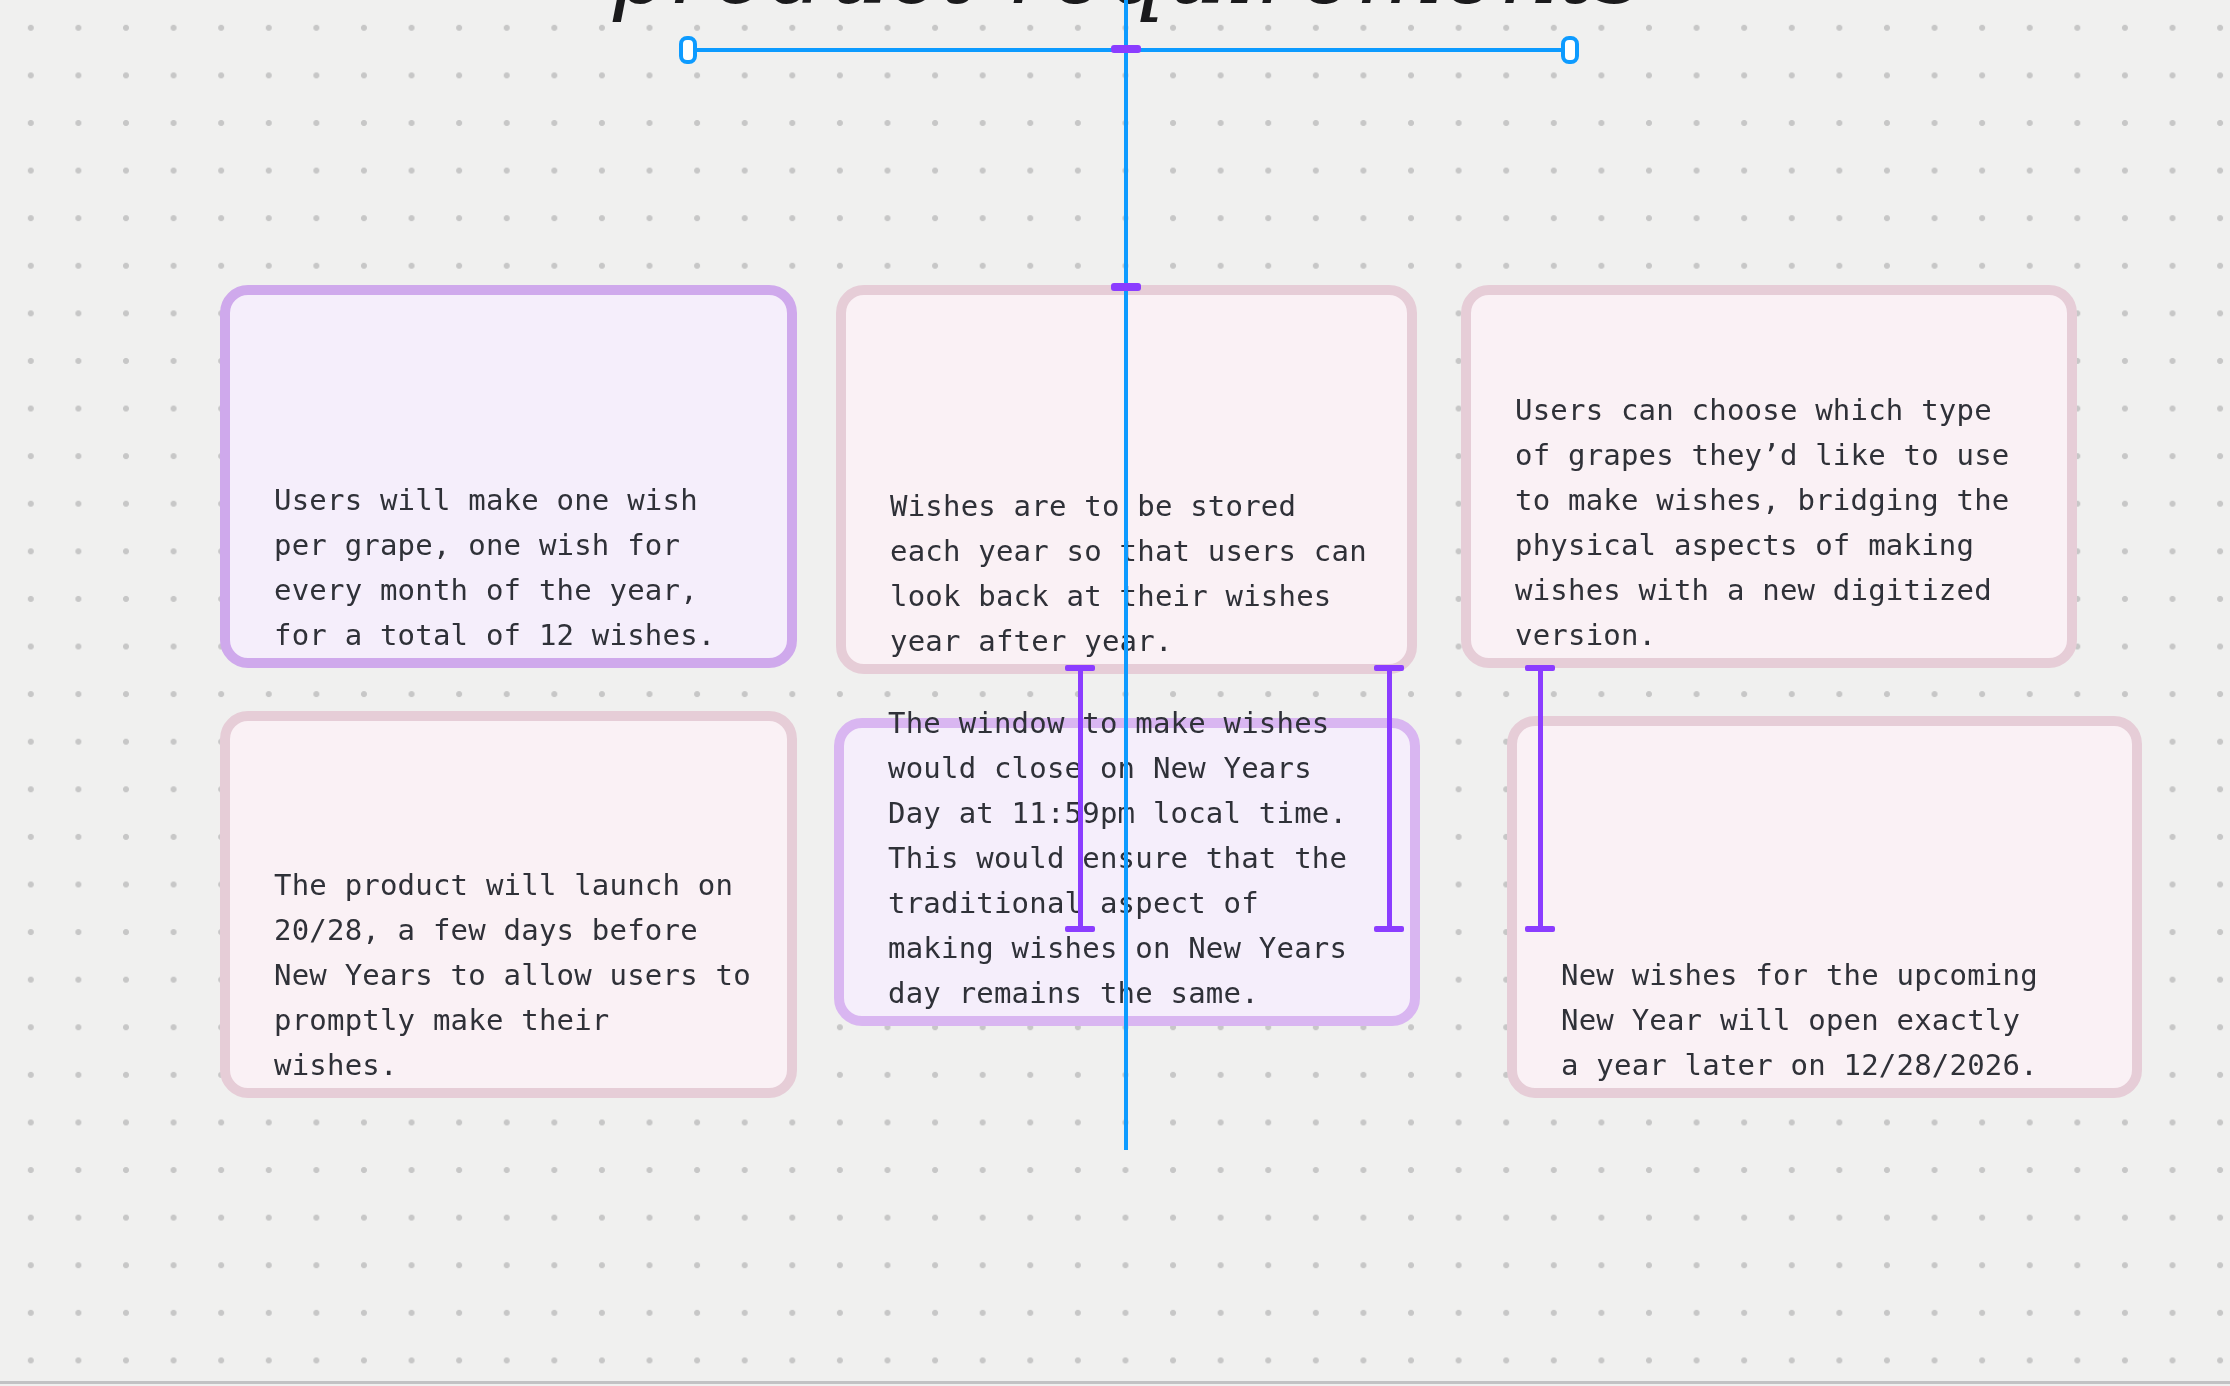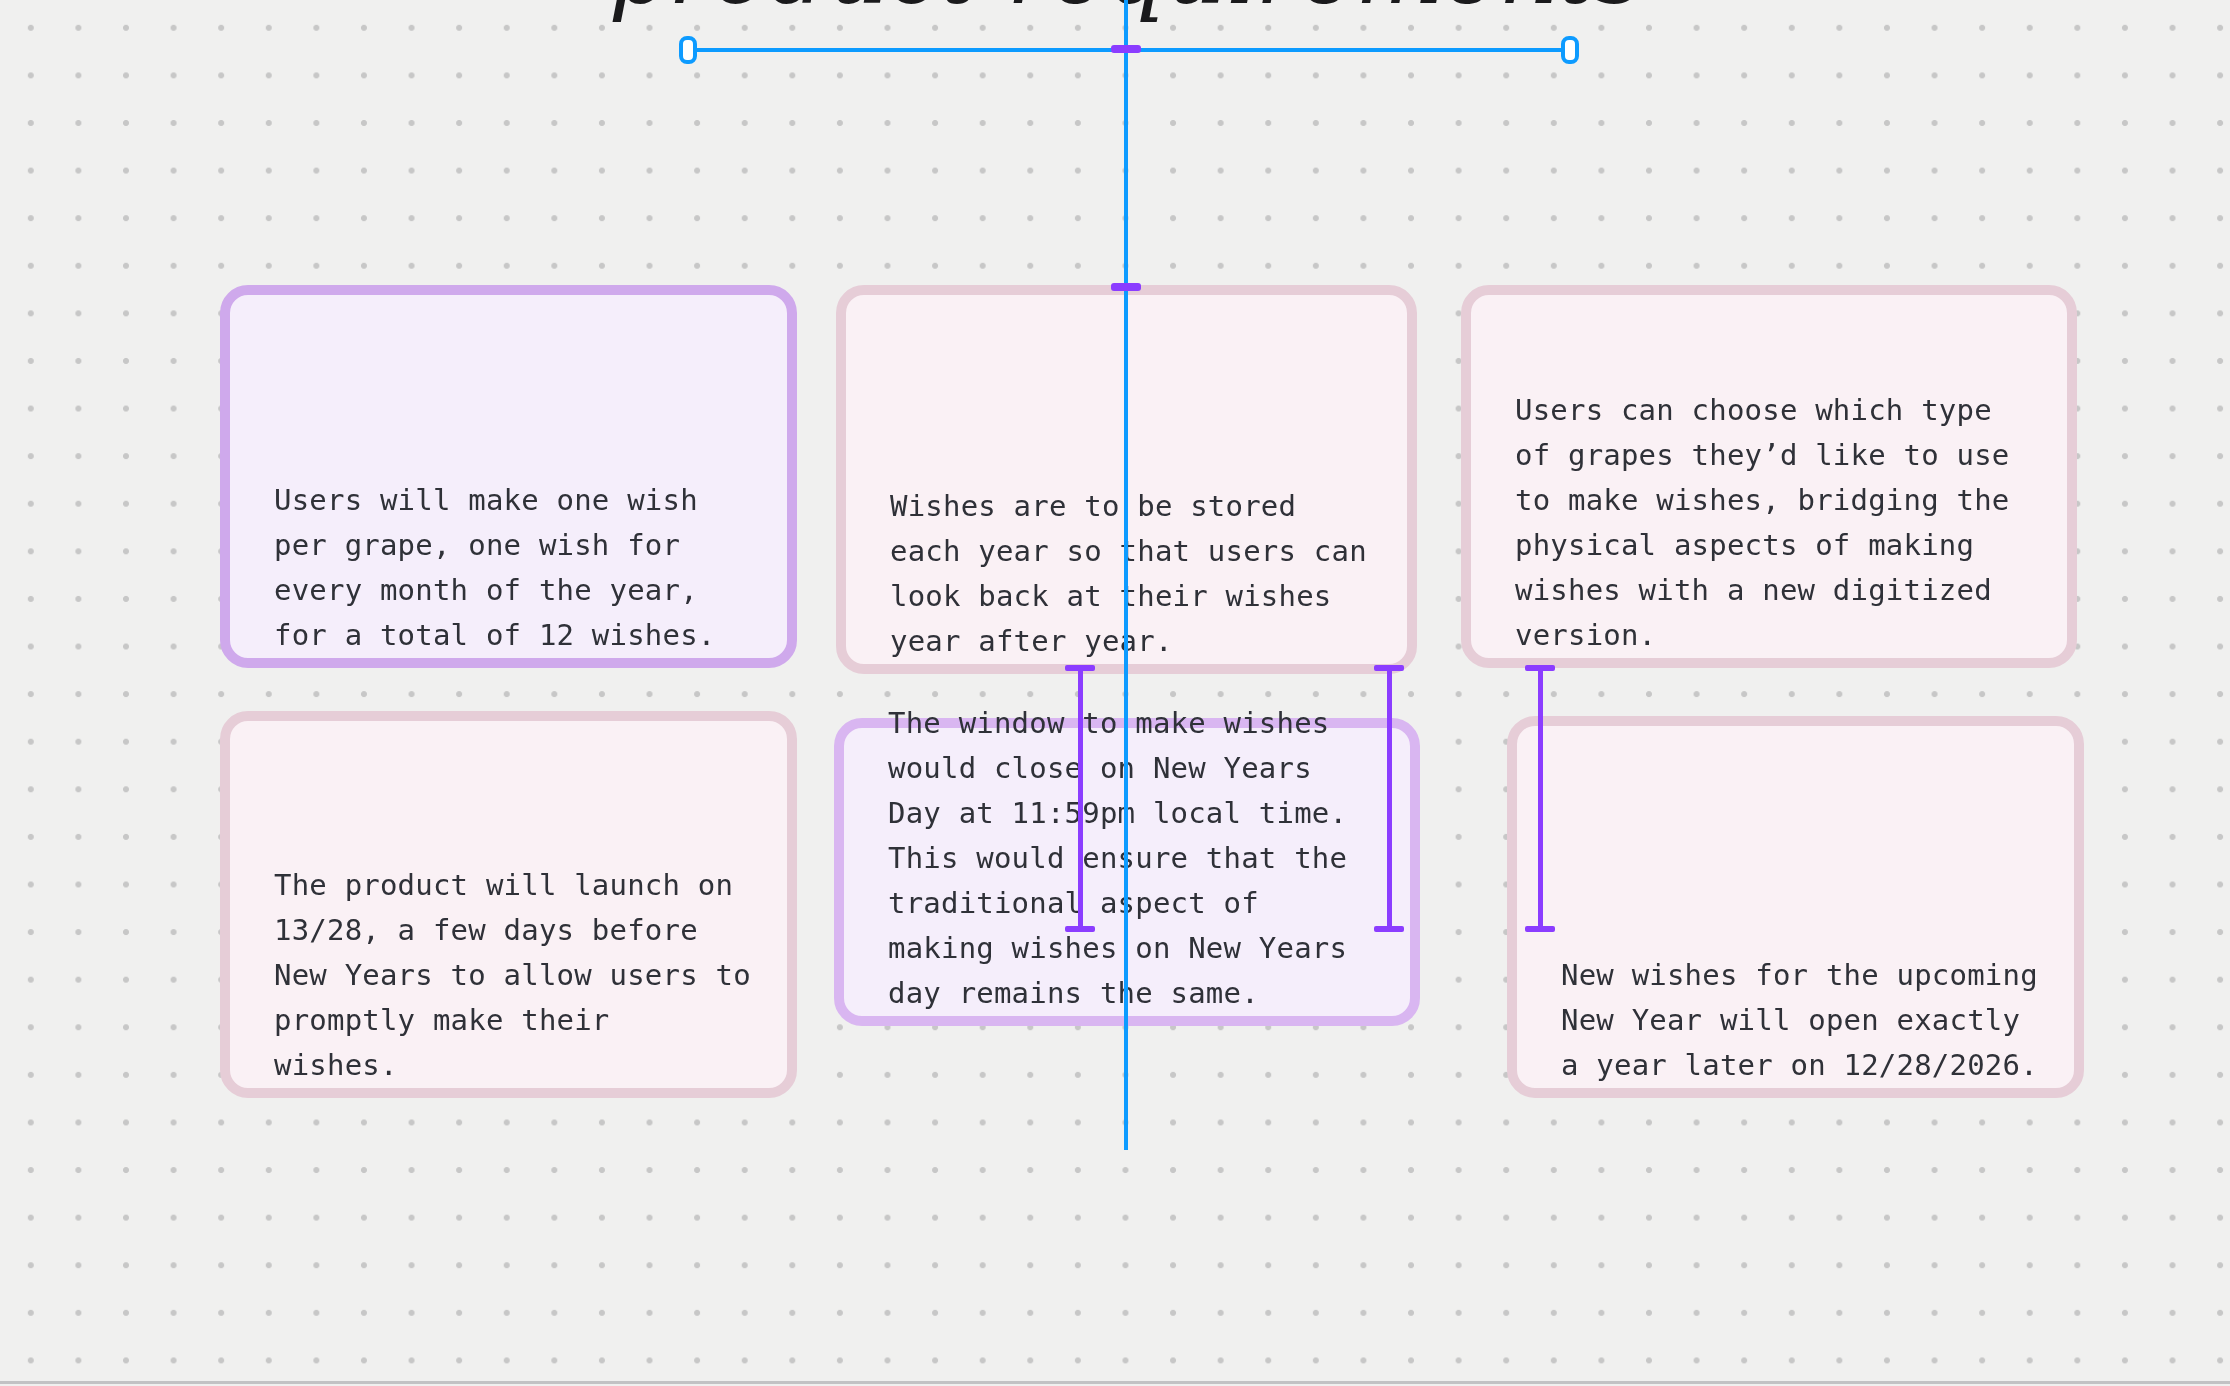--- a/index.html
+++ b/index.html
@@ -102,37 +102,37 @@
     <div class="note-text">Users can choose which type
 of grapes they’d like to use
 to make wishes, bridging the
 physical aspects of making
 wishes with a new digitized
 version.</div>
   </div>
 
   <div class="card pink" style="left:220px;top:711px;width:577px;height:387px;">
     <div class="note-text">The product will launch on
-13/28, a few days before
+20/28, a few days before
 New Years to allow users to
 promptly make their
 wishes.</div>
   </div>
 
   <div class="card purple5" style="left:834px;top:718px;width:586px;height:308px;">
     <div class="note-text">The window to make wishes
 would close on New Years
 Day at 11:59pm local time.
 This would ensure that the
 traditional aspect of
 making wishes on New Years
 day remains the same.</div>
   </div>
 
-  <div class="card pink" style="left:1507px;top:716px;width:577px;height:382px;">
+  <div class="card pink" style="left:1507px;top:716px;width:635px;height:382px;">
     <div class="note-text">New wishes for the upcoming
 New Year will open exactly
 a year later on 12/28/2026.</div>
   </div>
 
   <div class="connector">
     <div class="stem" style="left:1078px;top:667px;height:263px;"></div>
     <div class="cap" style="left:1065px;top:665px;"></div>
     <div class="cap" style="left:1065px;top:926px;"></div>
   </div>

